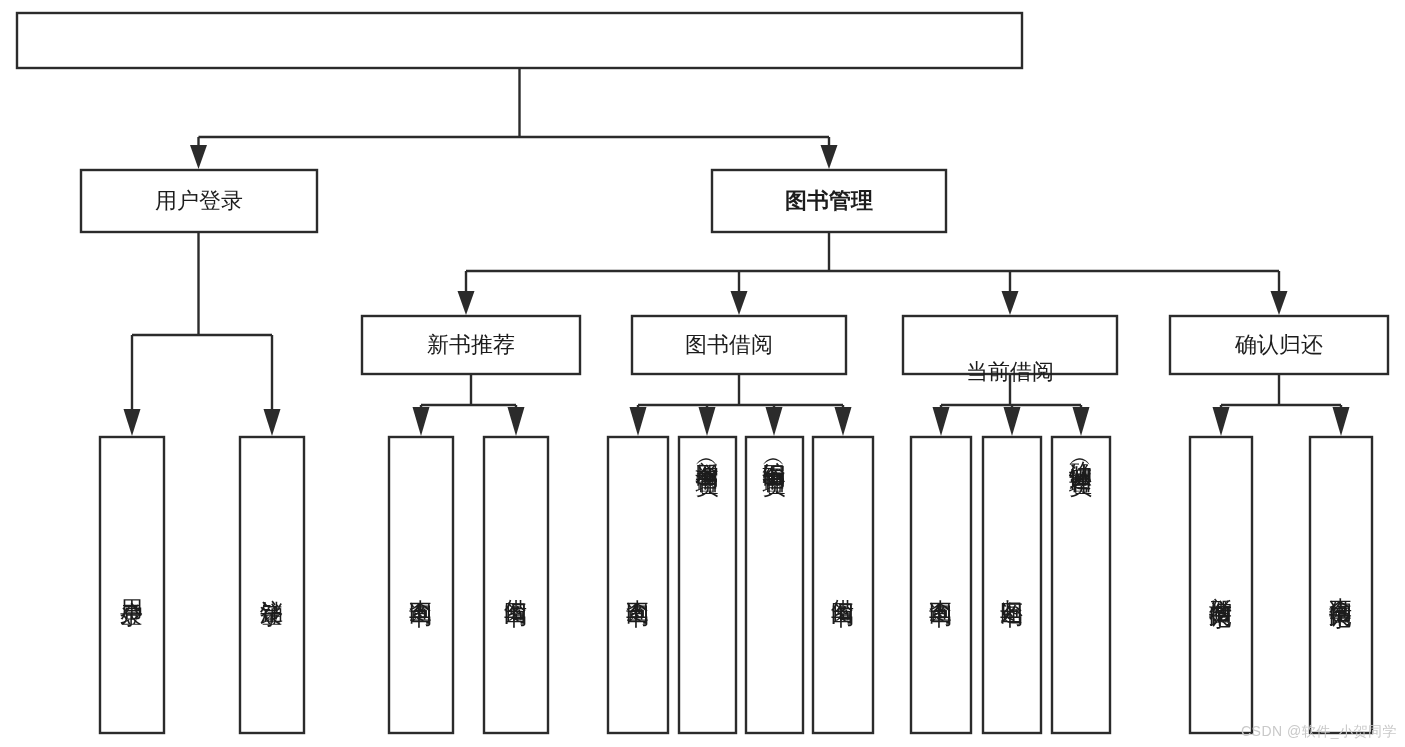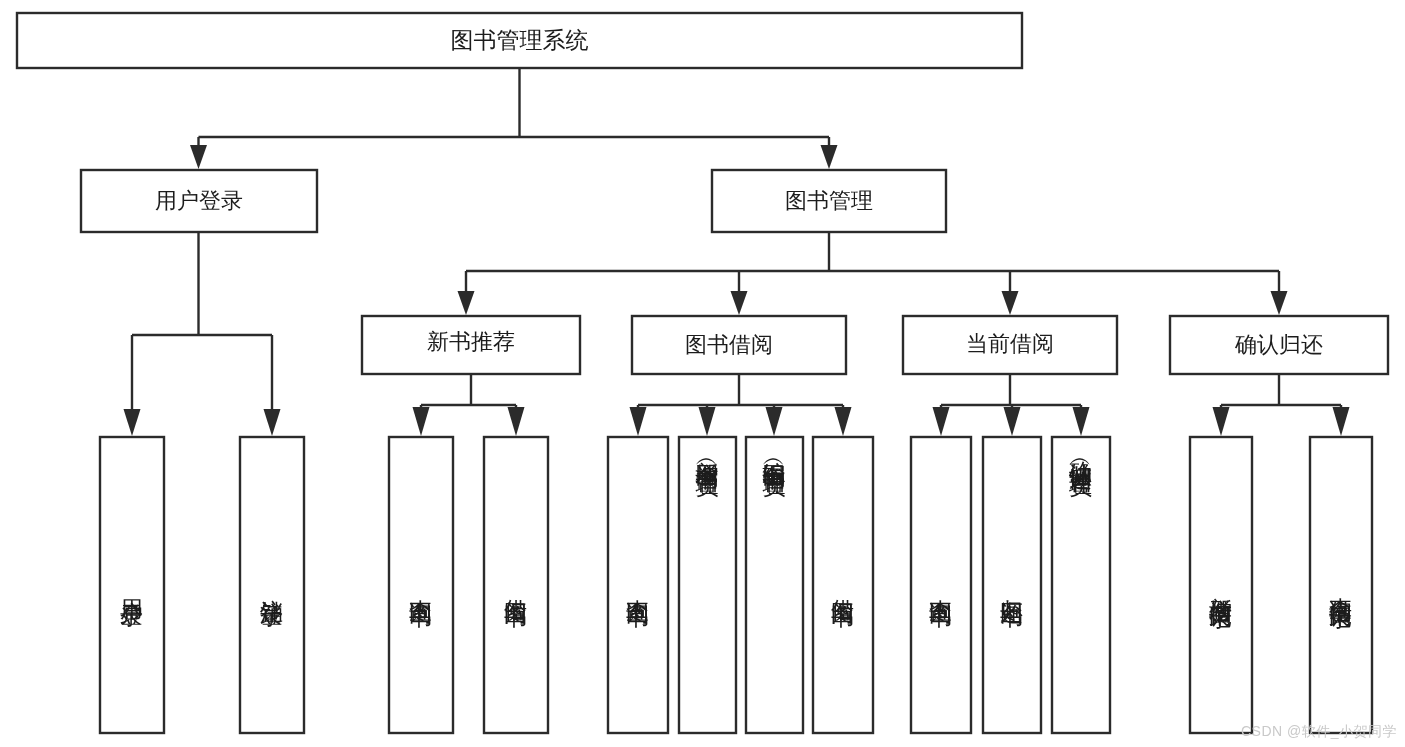--- a/index.html
+++ b/index.html
@@ -182,38 +182,35 @@
     <rect class="node-box" x="679" y="437" width="57" height="296"></rect>
     <rect class="node-box" x="746" y="437" width="57" height="296"></rect>
     <rect class="node-box" x="813" y="437" width="60" height="296"></rect>
     <rect class="node-box" x="911" y="437" width="60" height="296"></rect>
     <rect class="node-box" x="983" y="437" width="58" height="296"></rect>
     <rect class="node-box" x="1052" y="437" width="58" height="296"></rect>
     <rect class="node-box" x="1190" y="437" width="62" height="296"></rect>
     <rect class="node-box" x="1310" y="437" width="62" height="296"></rect>
   </svg>
 
-  <div class="hlabel title-label" style="left:17px; top:13px; width:1005px; height:55px;">
-    <span>图书管理系统</span>
-  </div>
 
   <div class="hlabel" style="left:81px; top:170px; width:236px; height:62px;">
     <span>用户登录</span>
   </div>
-  <div class="hlabel" style="left:712px; top:170px; width:234px; height:62px;">
+  <div class="hlabel" style="left:712px; top:170px; width:234px; height:62px;font-weight:bold;">
     <span>图书管理</span>
   </div>
 
-  <div class="hlabel" style="left:362px; top:299px; width:218px; height:58px;align-items:flex-end;">
+  <div class="hlabel" style="left:362px; top:316px; width:218px; height:58px;">
     <span>新书推荐</span>
   </div>
   <div class="hlabel" style="left:632px; top:316px; width:194px; height:58px;">
     <span>图书借阅</span>
   </div>
-  <div class="hlabel" style="left:903px; top:308px; width:214px; height:72px;">
+  <div class="hlabel" style="left:903px; top:336px; width:214px; height:72px;">
     <span>当前借阅</span>
   </div>
   <div class="hlabel" style="left:1170px; top:316px; width:218px; height:58px;">
     <span>确认归还</span>
   </div>
 
   <div class="vlabel-wrap" style="left:100px; top:437px; width:64px; height:296px; align-items:center;">
     <span class="vlabel">用户登录</span>
   </div>
   <div class="vlabel-wrap" style="left:240px; top:437px; width:64px; height:296px; align-items:center;">

